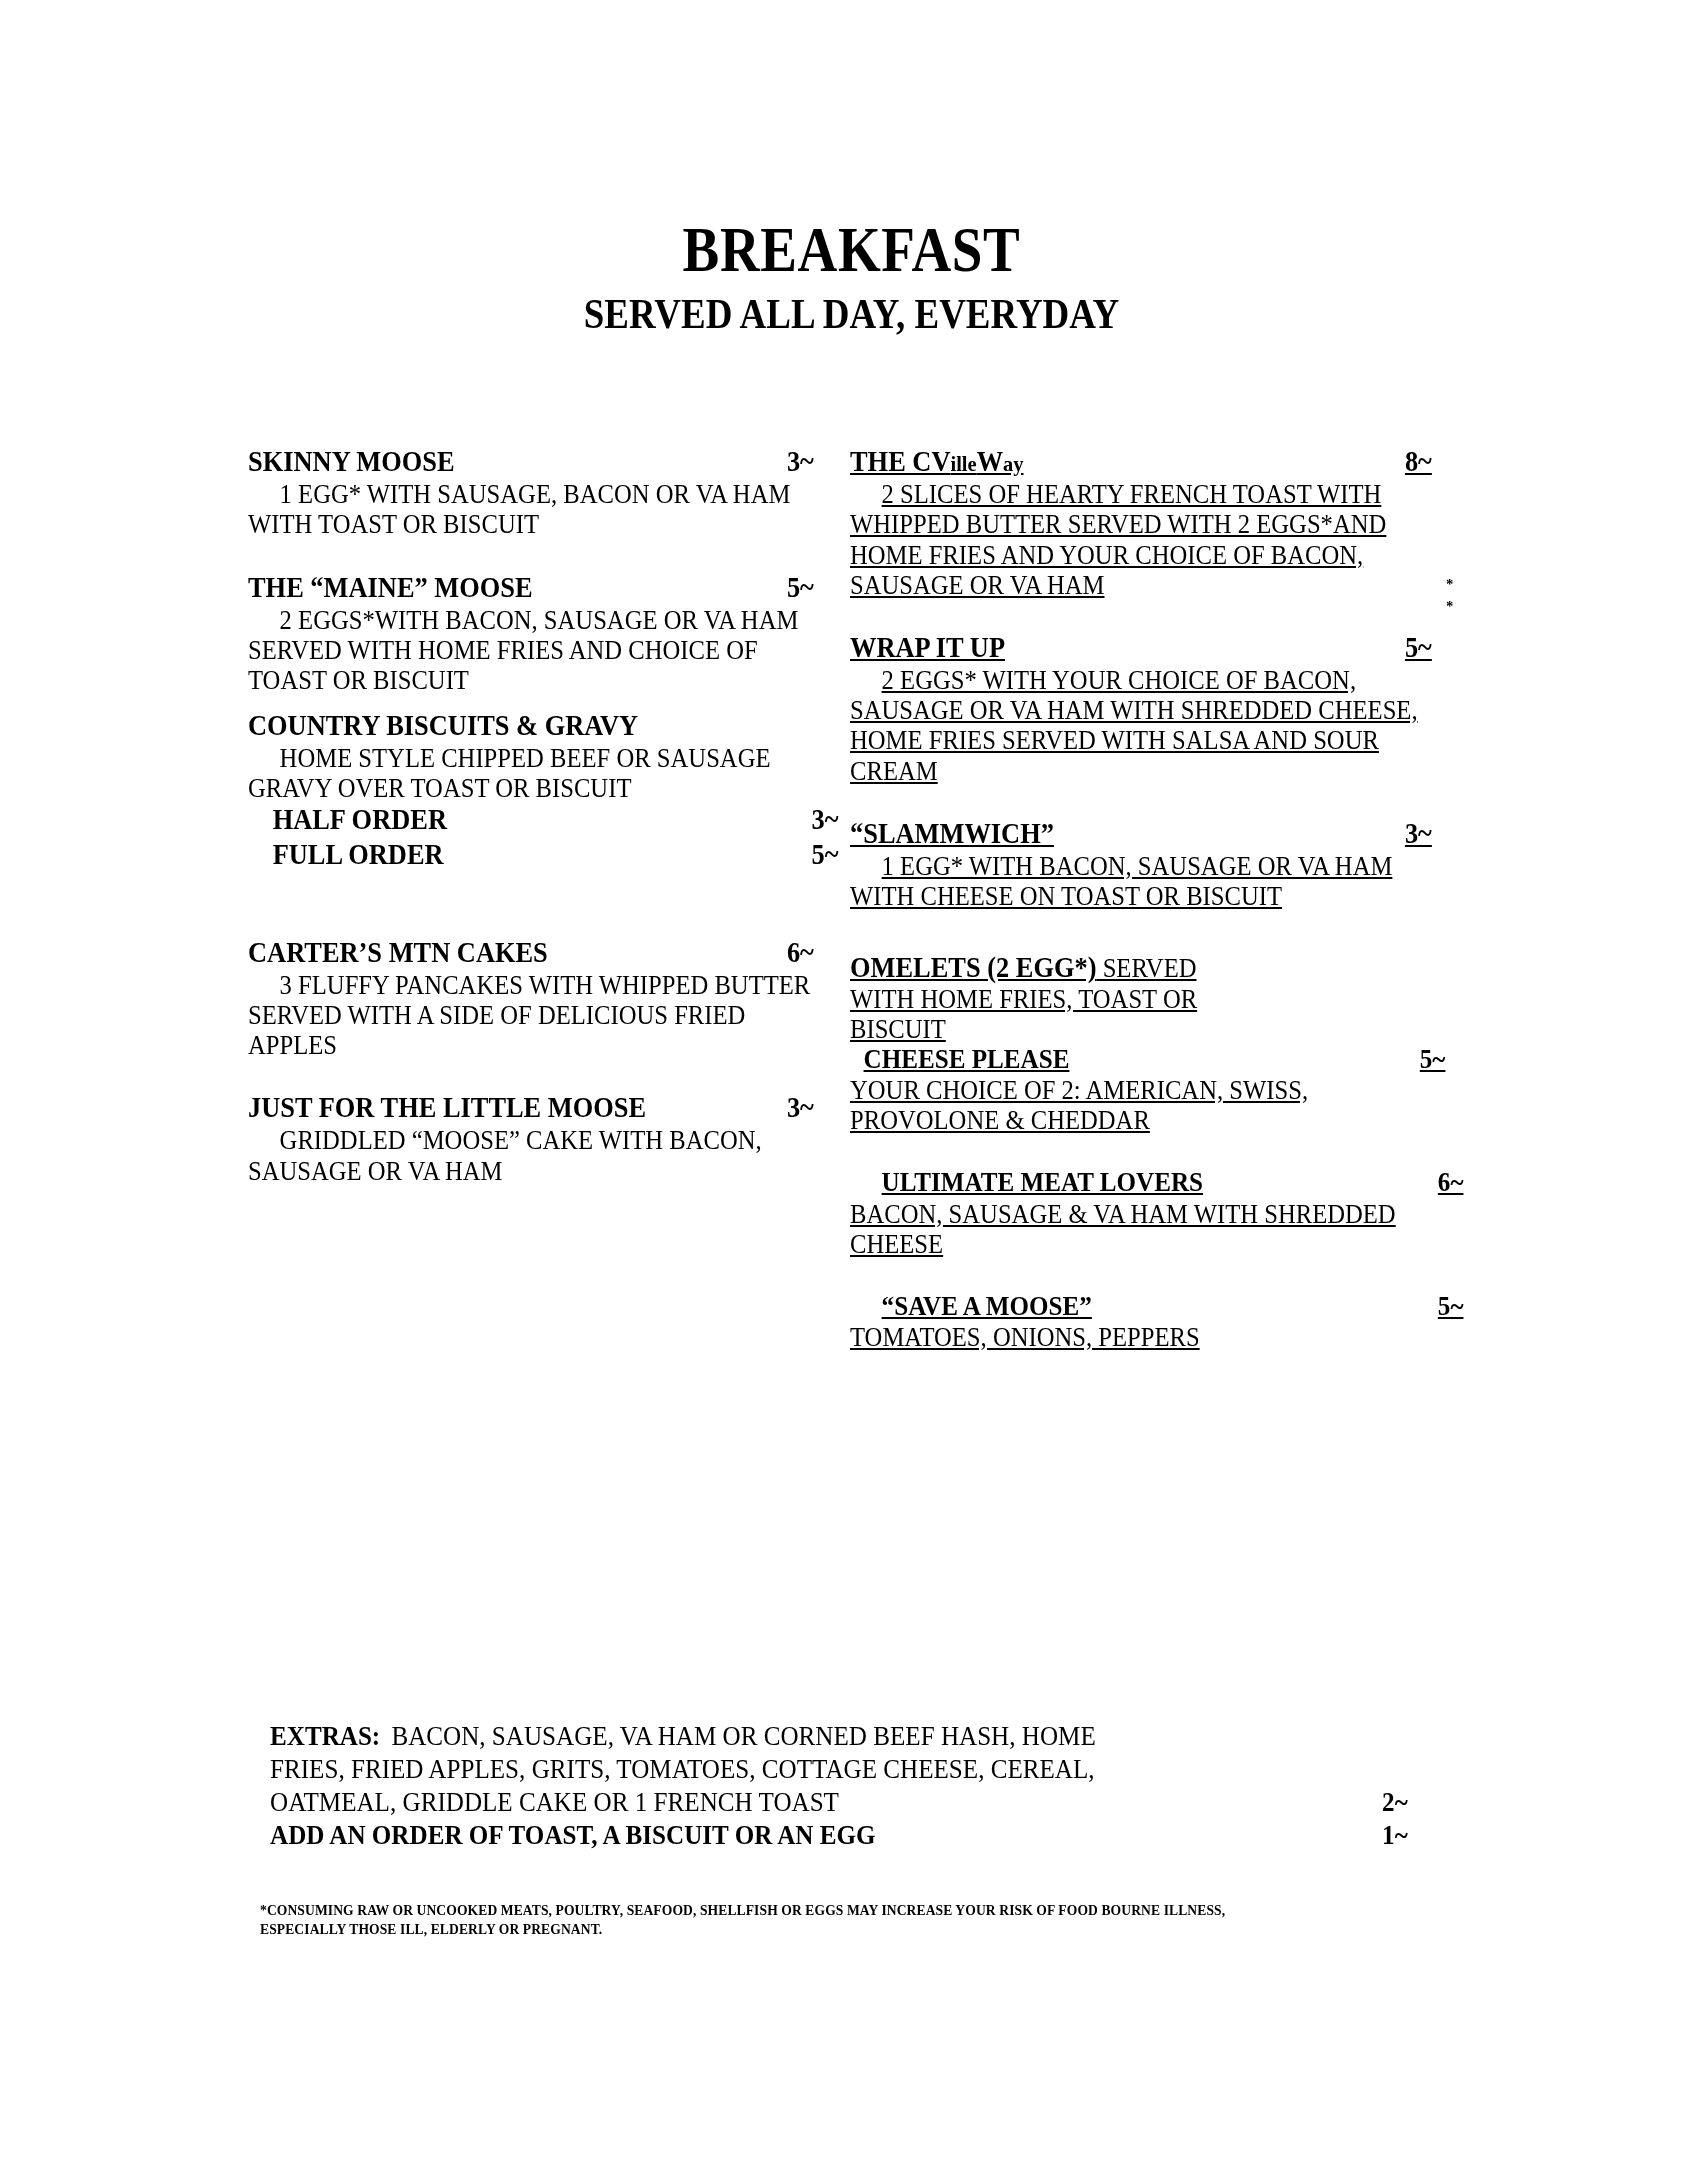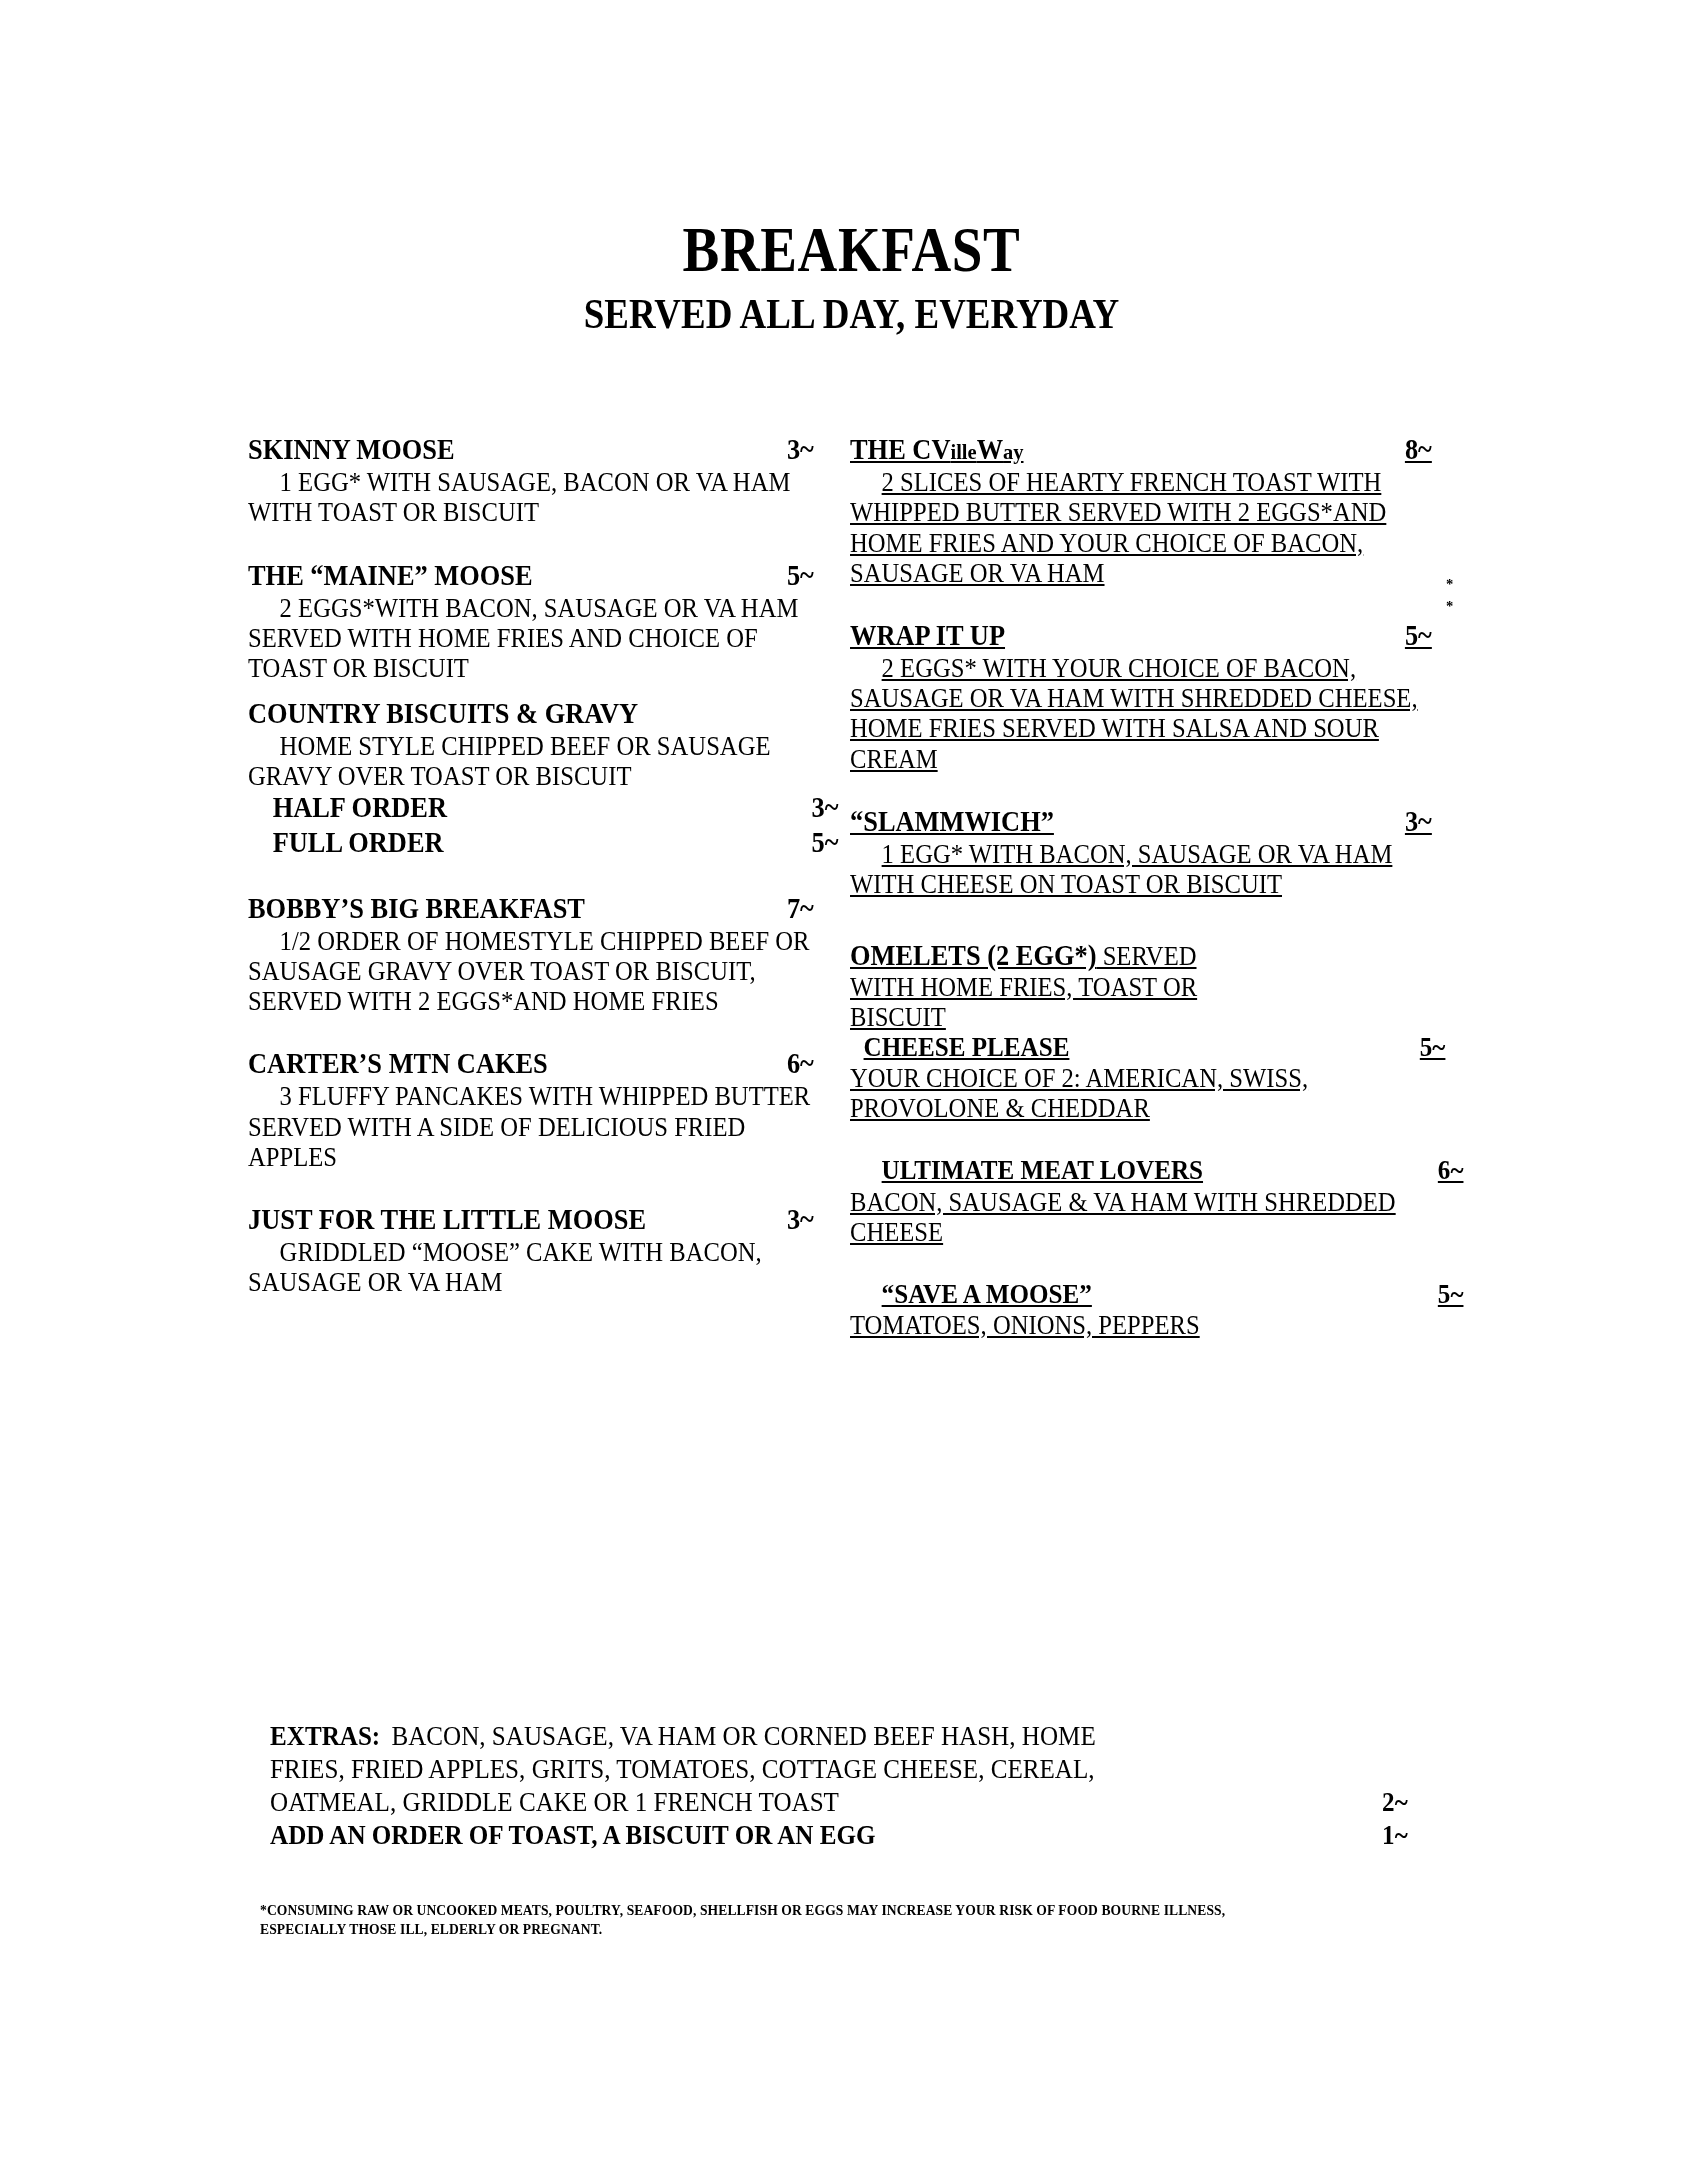--- a/index.html
+++ b/index.html
@@ -51,21 +51,21 @@
 
   
   .columns {
     position: absolute;
     left: 248px;
     top: 430px;
     width: 1184px;
   }
   .col {
     position: absolute;
-    top: 4px;
+    top: 16px;
     width: 556px;
   }
   .col-left  { left: 0px;   width: 566px; }
   .col-right { left: 602px; width: 582px; text-decoration: underline; }
 
   .item { margin-bottom: 0px; }
 
   .item-head {
     display: flex;
     align-items: baseline;
@@ -246,28 +246,20 @@
         </div>
         <div class="sub-row">
           <span>FULL ORDER</span>
           <span class="sp"></span>
           <span class="pr">5~</span>
         </div>
       </div>
 
       <div class="gap-md"></div>
 
-      <div class="item">
-        <div class="item-head">
-          <span class="nm">BOBBY’S BIG BREAKFAST</span>
-          <span class="sp"></span>
-          <span class="pr">7~</span>
-        </div>
-        <div class="item-desc">1/2 ORDER OF HOMESTYLE CHIPPED BEEF OR SAUSAGE GRAVY OVER TOAST OR BISCUIT, SERVED WITH 2 EGGS*AND HOME FRIES</div>
-      </div>
 
       <div class="gap-md"></div>
 
       <div class="item">
         <div class="item-head">
           <span class="nm">CARTER’S MTN CAKES</span>
           <span class="sp"></span>
           <span class="pr">6~</span>
         </div>
         <div class="item-desc">3 FLUFFY PANCAKES WITH WHIPPED BUTTER SERVED WITH A SIDE OF DELICIOUS FRIED APPLES</div>

